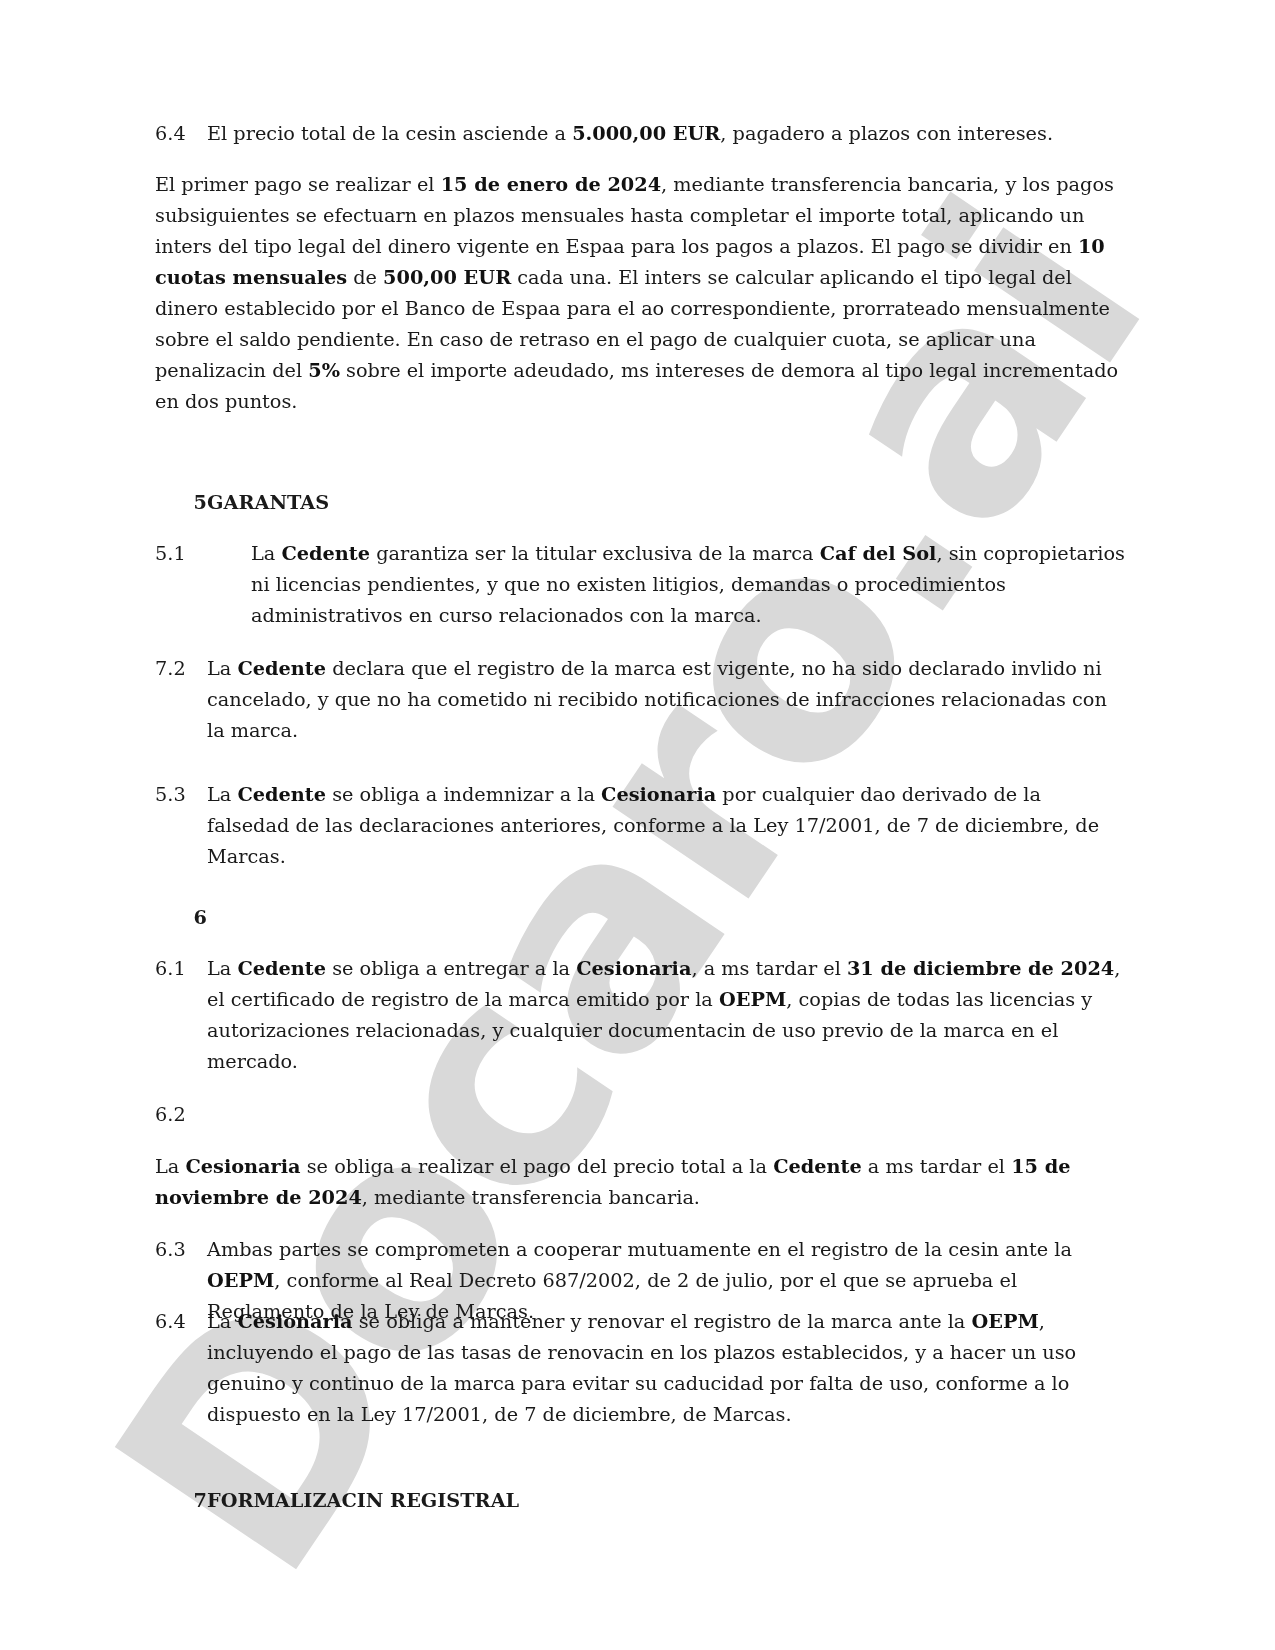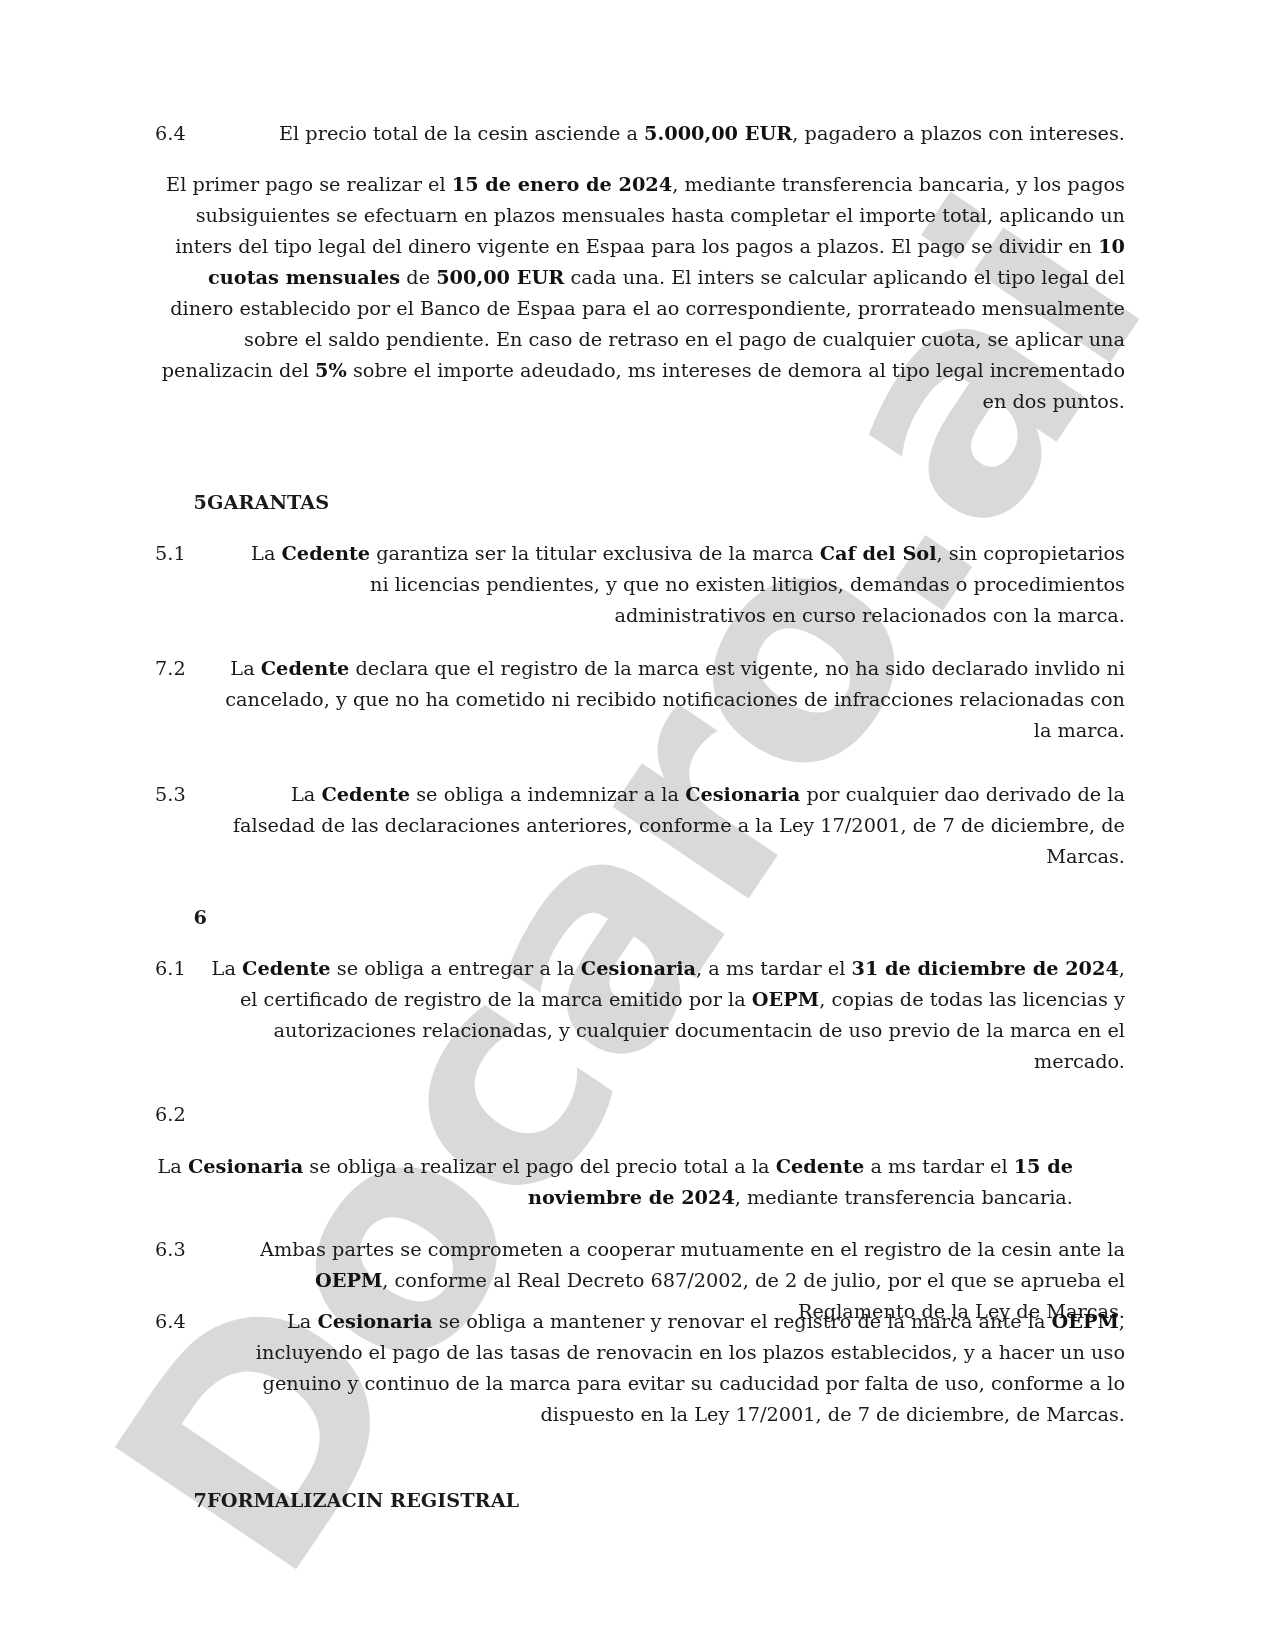--- a/index.html
+++ b/index.html
@@ -19,21 +19,21 @@
     color: #d9d9d9;
     white-space: nowrap;
     letter-spacing: -6px;
     z-index: 0;
     user-select: none;
     line-height: 1;
   }
   .content { position: absolute; left: 0; top: 0; width: 100%; height: 100%; z-index: 1; }
   .clause { position: absolute; left: 155px; width: 970px; display: flex; }
   .num { width: 52px; flex: 0 0 52px; }
-  .txt { flex: 1 1 auto; width: 918px; text-align: right; }
+  .txt { flex: 1 1 auto; width: 918px; }
   .heading { position: absolute; left: 155px; display: flex; font-weight: bold; }
   .heading .hnum { width: 52px; flex: 0 0 52px; text-align: right; padding-right: 0; box-sizing: border-box; }
   .heading .hnum span { display: inline-block; width: 26px; text-align: right; }
   b { font-weight: bold; color: #111; }
 </style>
 </head>
 <body>
 
 <div class="page">
   <div class="watermark" style="color: rgb(217, 217, 217);">Docaro.ai</div>

